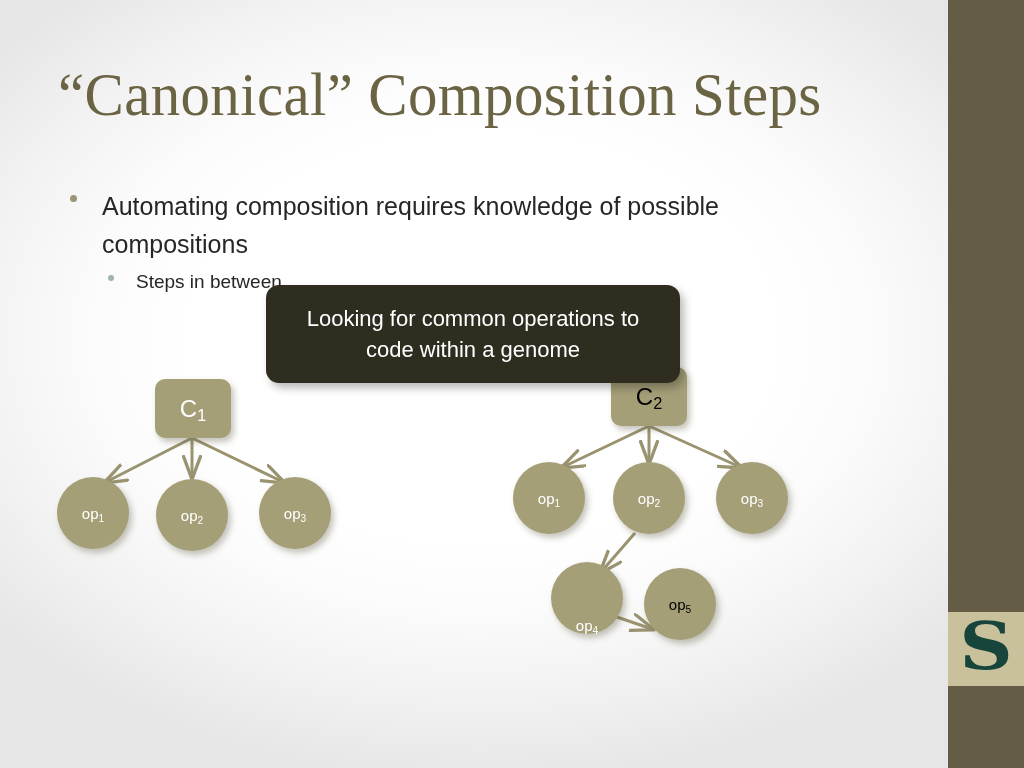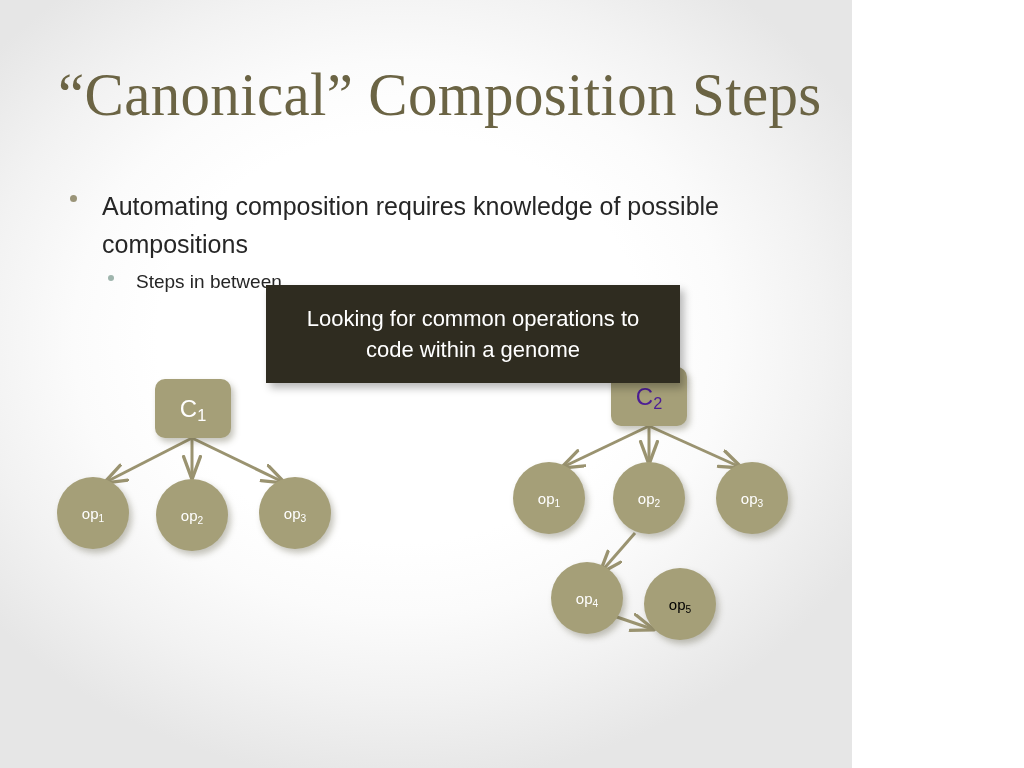--- a/index.html
+++ b/index.html
@@ -8,21 +8,21 @@
     background: #ffffff;
   }
   body {
     width: 1024px;
     height: 768px;
     overflow: hidden;
     font-family: "Liberation Sans", sans-serif;
   }
   #slide {
     position: relative;
-    width: 852px;
+    width: 1024px;
     height: 768px;
     overflow: hidden;
     background:
       radial-gradient(ellipse 62% 58% at 47% 44%, #ffffff 0%, #ffffff 46%, #fbfbfb 62%, #f2f2f2 80%, #e6e6e6 100%);
   }
 
   
   .sidebar {
     position: absolute;
     left: 948px;
@@ -164,20 +164,21 @@
     box-shadow: 4px 5px 8px rgba(0,0,0,0.28);
     color: #ffffff;
     display: flex;
     align-items: center;
     justify-content: flex-end;
     text-align: center;
     font-size: 22px;
     line-height: 31px;
     padding: 4px 16px;
     box-sizing: border-box;
+    border-radius: 13px;
   }
 </style>
 </head>
 <body>
 
 <div id="slide">
 
   <div class="title" style="color: rgb(107, 100, 68);">“Canonical” Composition Steps</div>
 
   <div class="bullet-l1">
@@ -218,33 +219,33 @@
   <div class="node circle" style="left: 57px; top: 477px; width: 72px; height: 72px; background: rgb(165, 159, 120); color: rgb(255, 255, 255);">
     <span class="lbl">op<sub>1</sub></span>
   </div>
   <div class="node circle" style="left: 156px; top: 479px; width: 72px; height: 72px; background: rgb(165, 159, 120); color: rgb(255, 255, 255);">
     <span class="lbl">op<sub>2</sub></span>
   </div>
   <div class="node circle" style="left: 259px; top: 477px; width: 72px; height: 72px; background: rgb(165, 159, 120); color: rgb(255, 255, 255);">
     <span class="lbl">op<sub>3</sub></span>
   </div>
 
-  <div class="node box" style="left: 611px; top: 367px; width: 76px; height: 59px; background: rgb(165, 159, 120); color: #4c1d95;">
+  <div class="node box" style="left: 611px; top: 367px; width: 76px; height: 59px; background: rgb(165, 159, 120); color: #000000;">
     <span class="lbl">C<sub>2</sub></span>
   </div>
   <div class="node circle" style="left: 513px; top: 462px; width: 72px; height: 72px; background: rgb(165, 159, 120); color: rgb(255, 255, 255);">
     <span class="lbl">op<sub>1</sub></span>
   </div>
   <div class="node circle" style="left: 613px; top: 462px; width: 72px; height: 72px; background: rgb(165, 159, 120); color: rgb(255, 255, 255);">
     <span class="lbl">op<sub>2</sub></span>
   </div>
   <div class="node circle" style="left: 716px; top: 462px; width: 72px; height: 72px; background: rgb(165, 159, 120); color: rgb(255, 255, 255);">
     <span class="lbl">op<sub>3</sub></span>
   </div>
-  <div class="node circle" style="left: 551px; top: 562px; width: 72px; height: 72px; background: rgb(165, 159, 120); color: rgb(255, 255, 255);">
+  <div class="node circle" style="left: 551px; top: 562px; width: 72px; height: 72px; background: rgb(165, 159, 120); color: rgb(255, 255, 255); align-items: flex-end;">
     <span class="lbl">op<sub>4</sub></span>
   </div>
   <div class="node circle" style="left: 644px; top: 568px; width: 72px; height: 72px; background: rgb(165, 159, 120); color: #000000;">
     <span class="lbl">op<sub>5</sub></span>
   </div>
 
   <div class="callout" style="background: rgb(47, 44, 32);">
     <span>Looking for common operations to code within a genome</span>
   </div>
 

